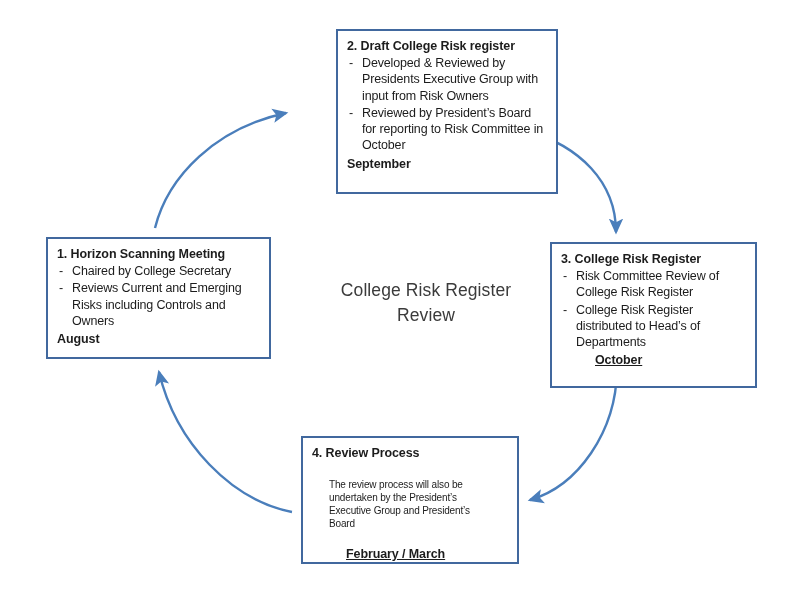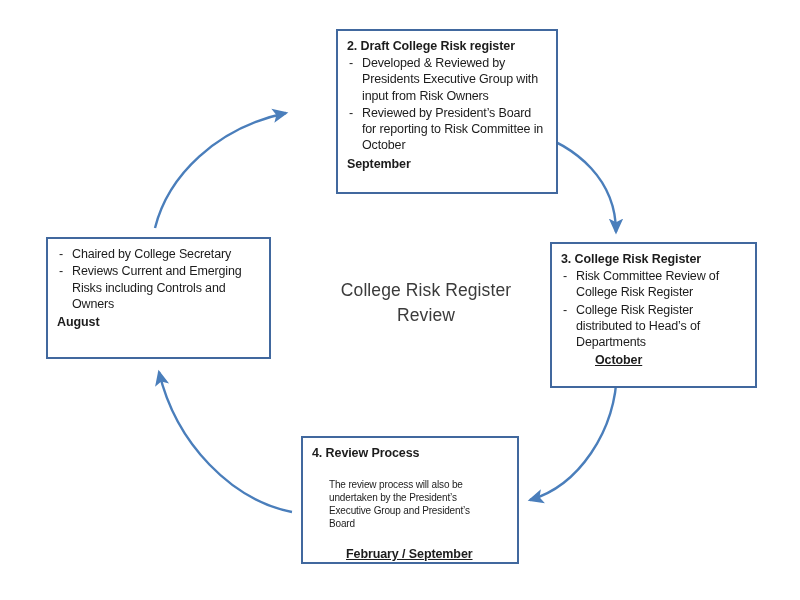--- a/index.html
+++ b/index.html
@@ -114,20 +114,21 @@
     <path d="M 292 512 C 232 500 176 444 159 372" fill="none" stroke="#4a7ebb" stroke-width="2.4" marker-end="url(#ah)"></path>
 
     <path d="M 155 228 C 168 176 216 128 286 113" fill="none" stroke="#4a7ebb" stroke-width="2.4" marker-end="url(#ah)"></path>
 
     <path d="M 525 130 C 580 146 616 182 616 232" fill="none" stroke="#4a7ebb" stroke-width="2.4" marker-end="url(#ah)"></path>
 
     <path d="M 617 370 C 616 432 578 486 530 500" fill="none" stroke="#4a7ebb" stroke-width="2.4" marker-end="url(#ah)"></path>
   </svg>
 
   <div class="node-box" id="node-1">
+    <div class="node-title">1. Horizon Scanning Meeting</div>
     <ul class="node-bullets">
       <li><span class="dash">-</span><span>Chaired by College Secretary</span></li>
       <li><span class="dash">-</span><span>Reviews Current and Emerging Risks including  Controls and Owners</span></li>
     </ul>
     <div class="node-month shift-left">August</div>
   </div>
 
   <div class="node-box" id="node-2">
     <div class="node-title">2. Draft College Risk register</div>
     <ul class="node-bullets">
@@ -142,21 +143,21 @@
     <ul class="node-bullets">
       <li><span class="dash">-</span><span>Risk Committee Review of College Risk Register</span></li>
       <li><span class="dash">-</span><span>College Risk Register distributed to Head’s of Departments</span></li>
     </ul>
     <div class="node-month shift-right">October</div>
   </div>
 
   <div class="node-box" id="node-4">
     <div class="node-title">4. Review Process</div>
     <p class="node-para">The review process will also be undertaken by the President’s Executive Group and President’s Board</p>
-    <div class="node-month shift-right">February / September</div>
+    <div class="node-month shift-right">February / March</div>
   </div>
 
   <div id="center-title">
     <div>College Risk Register</div>
     <div>Review</div>
   </div>
 
 </div>
 
 </body></html>

